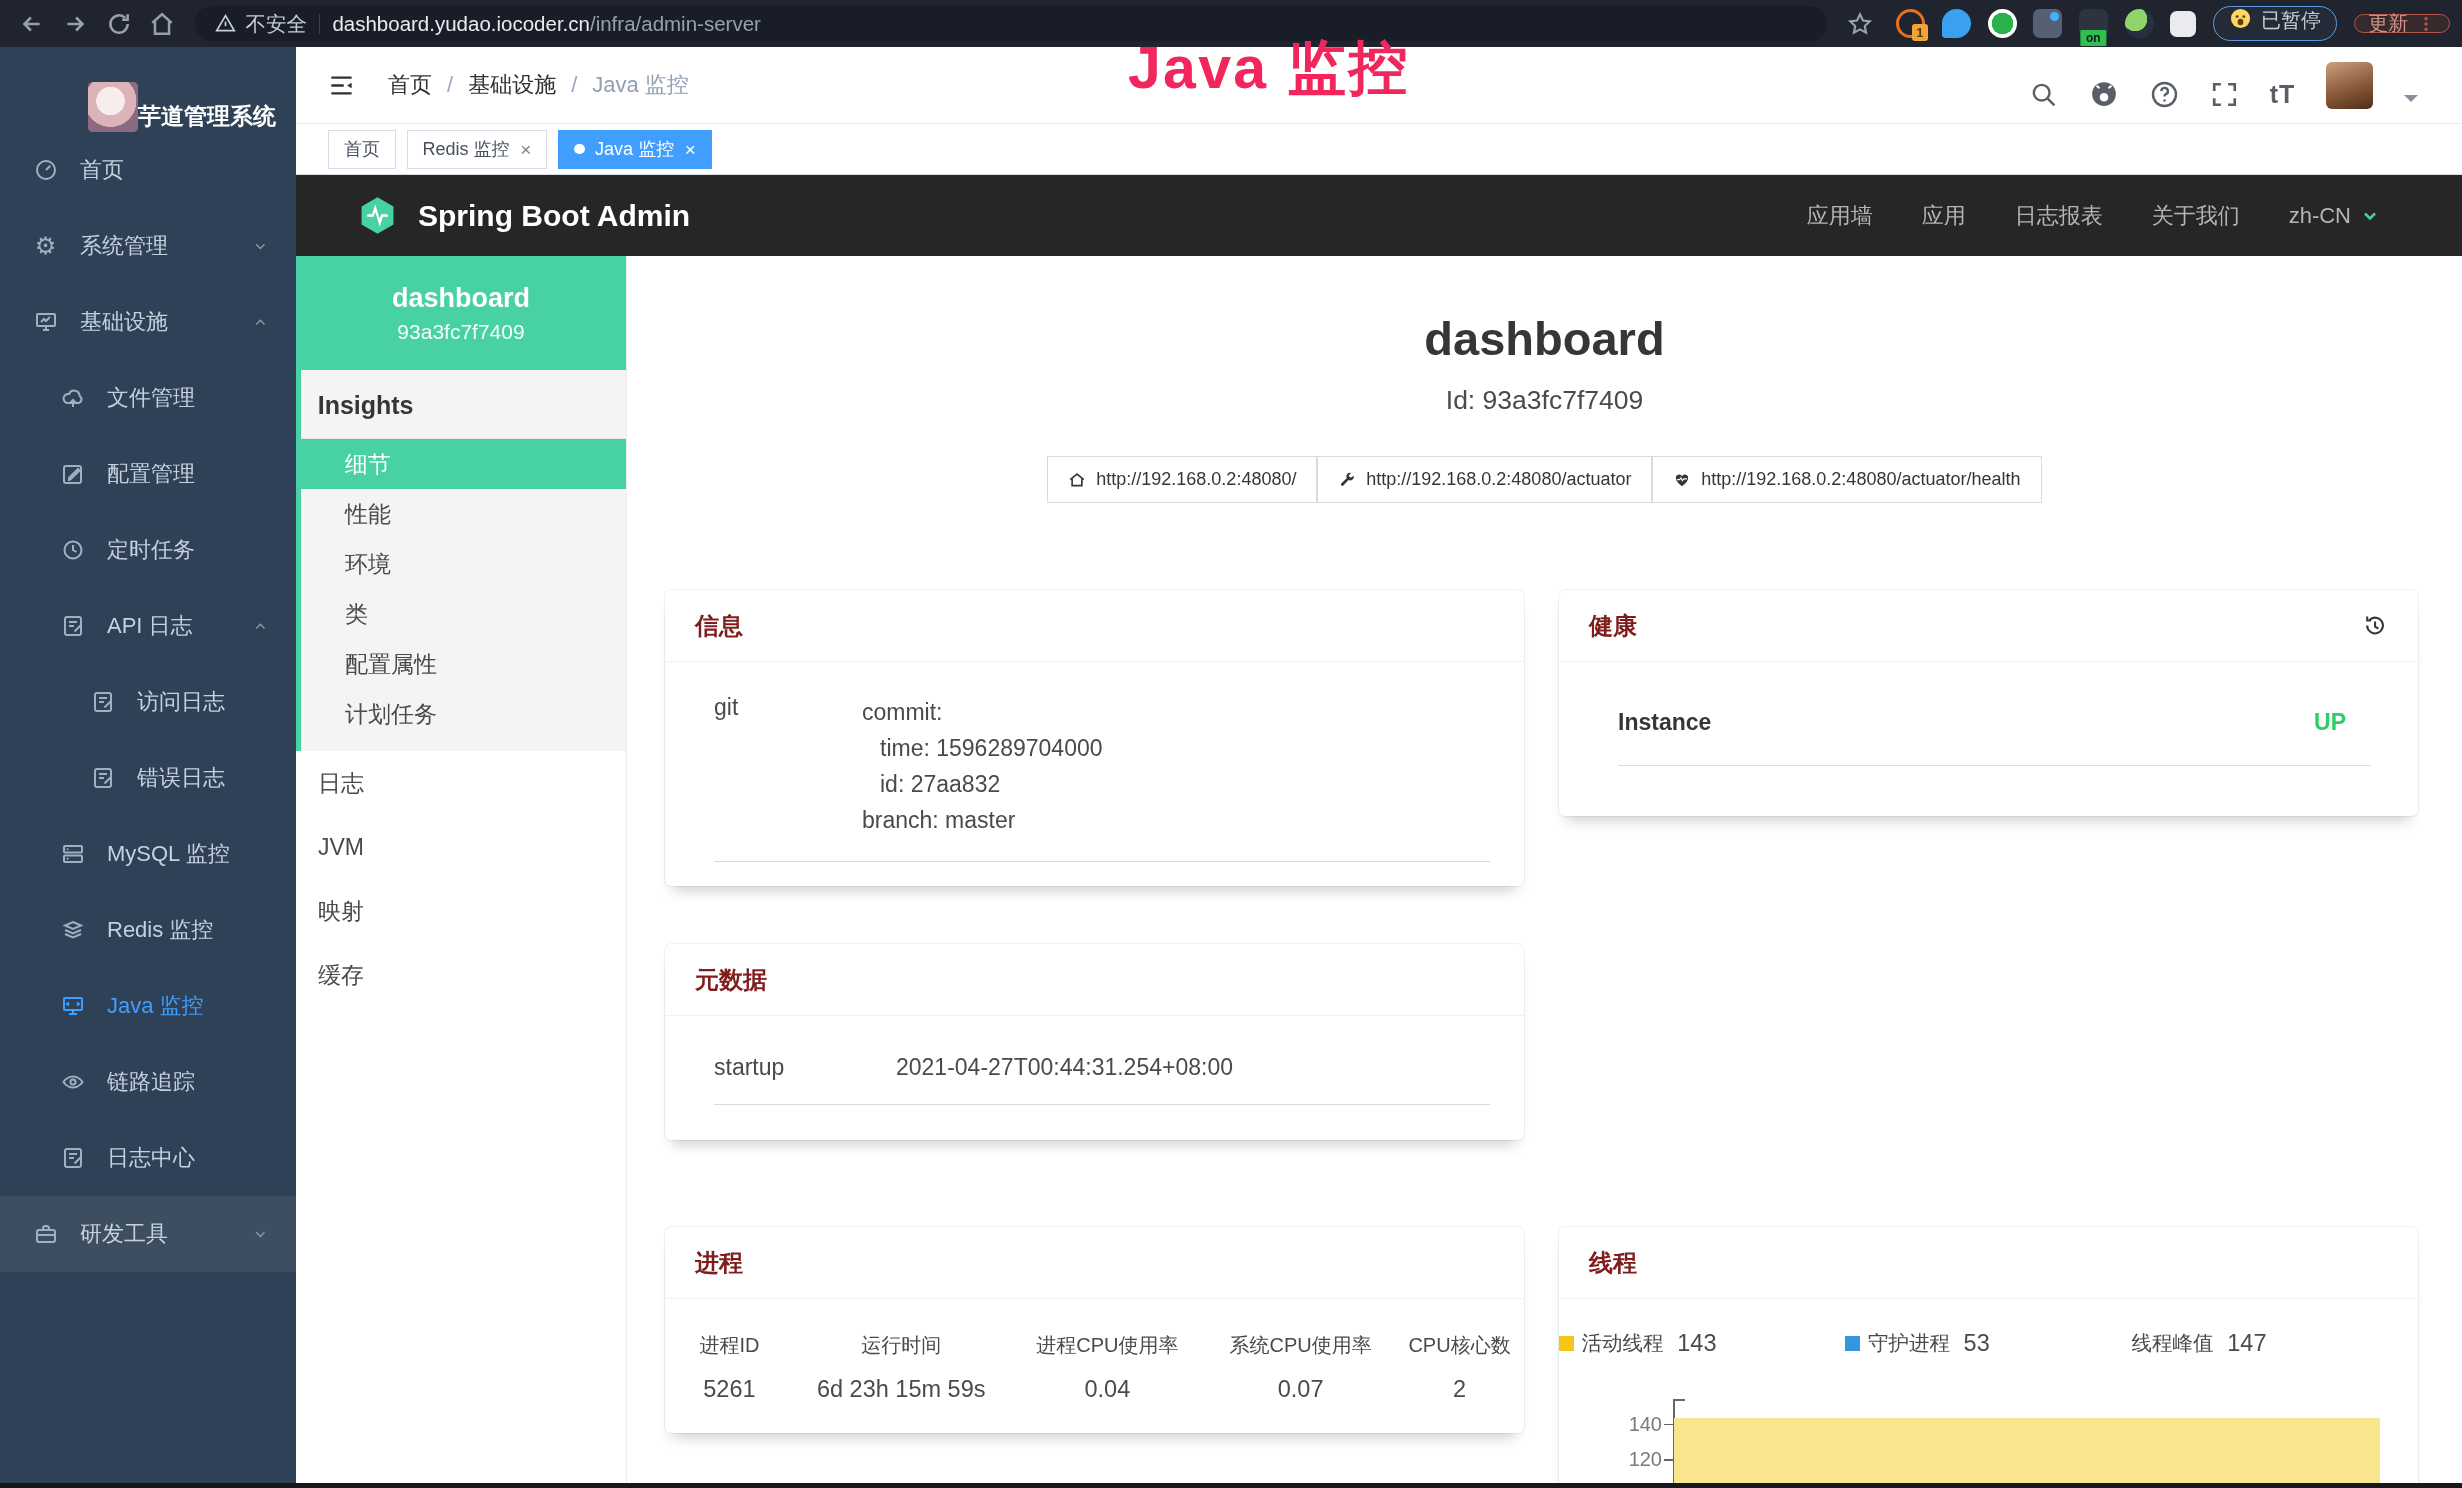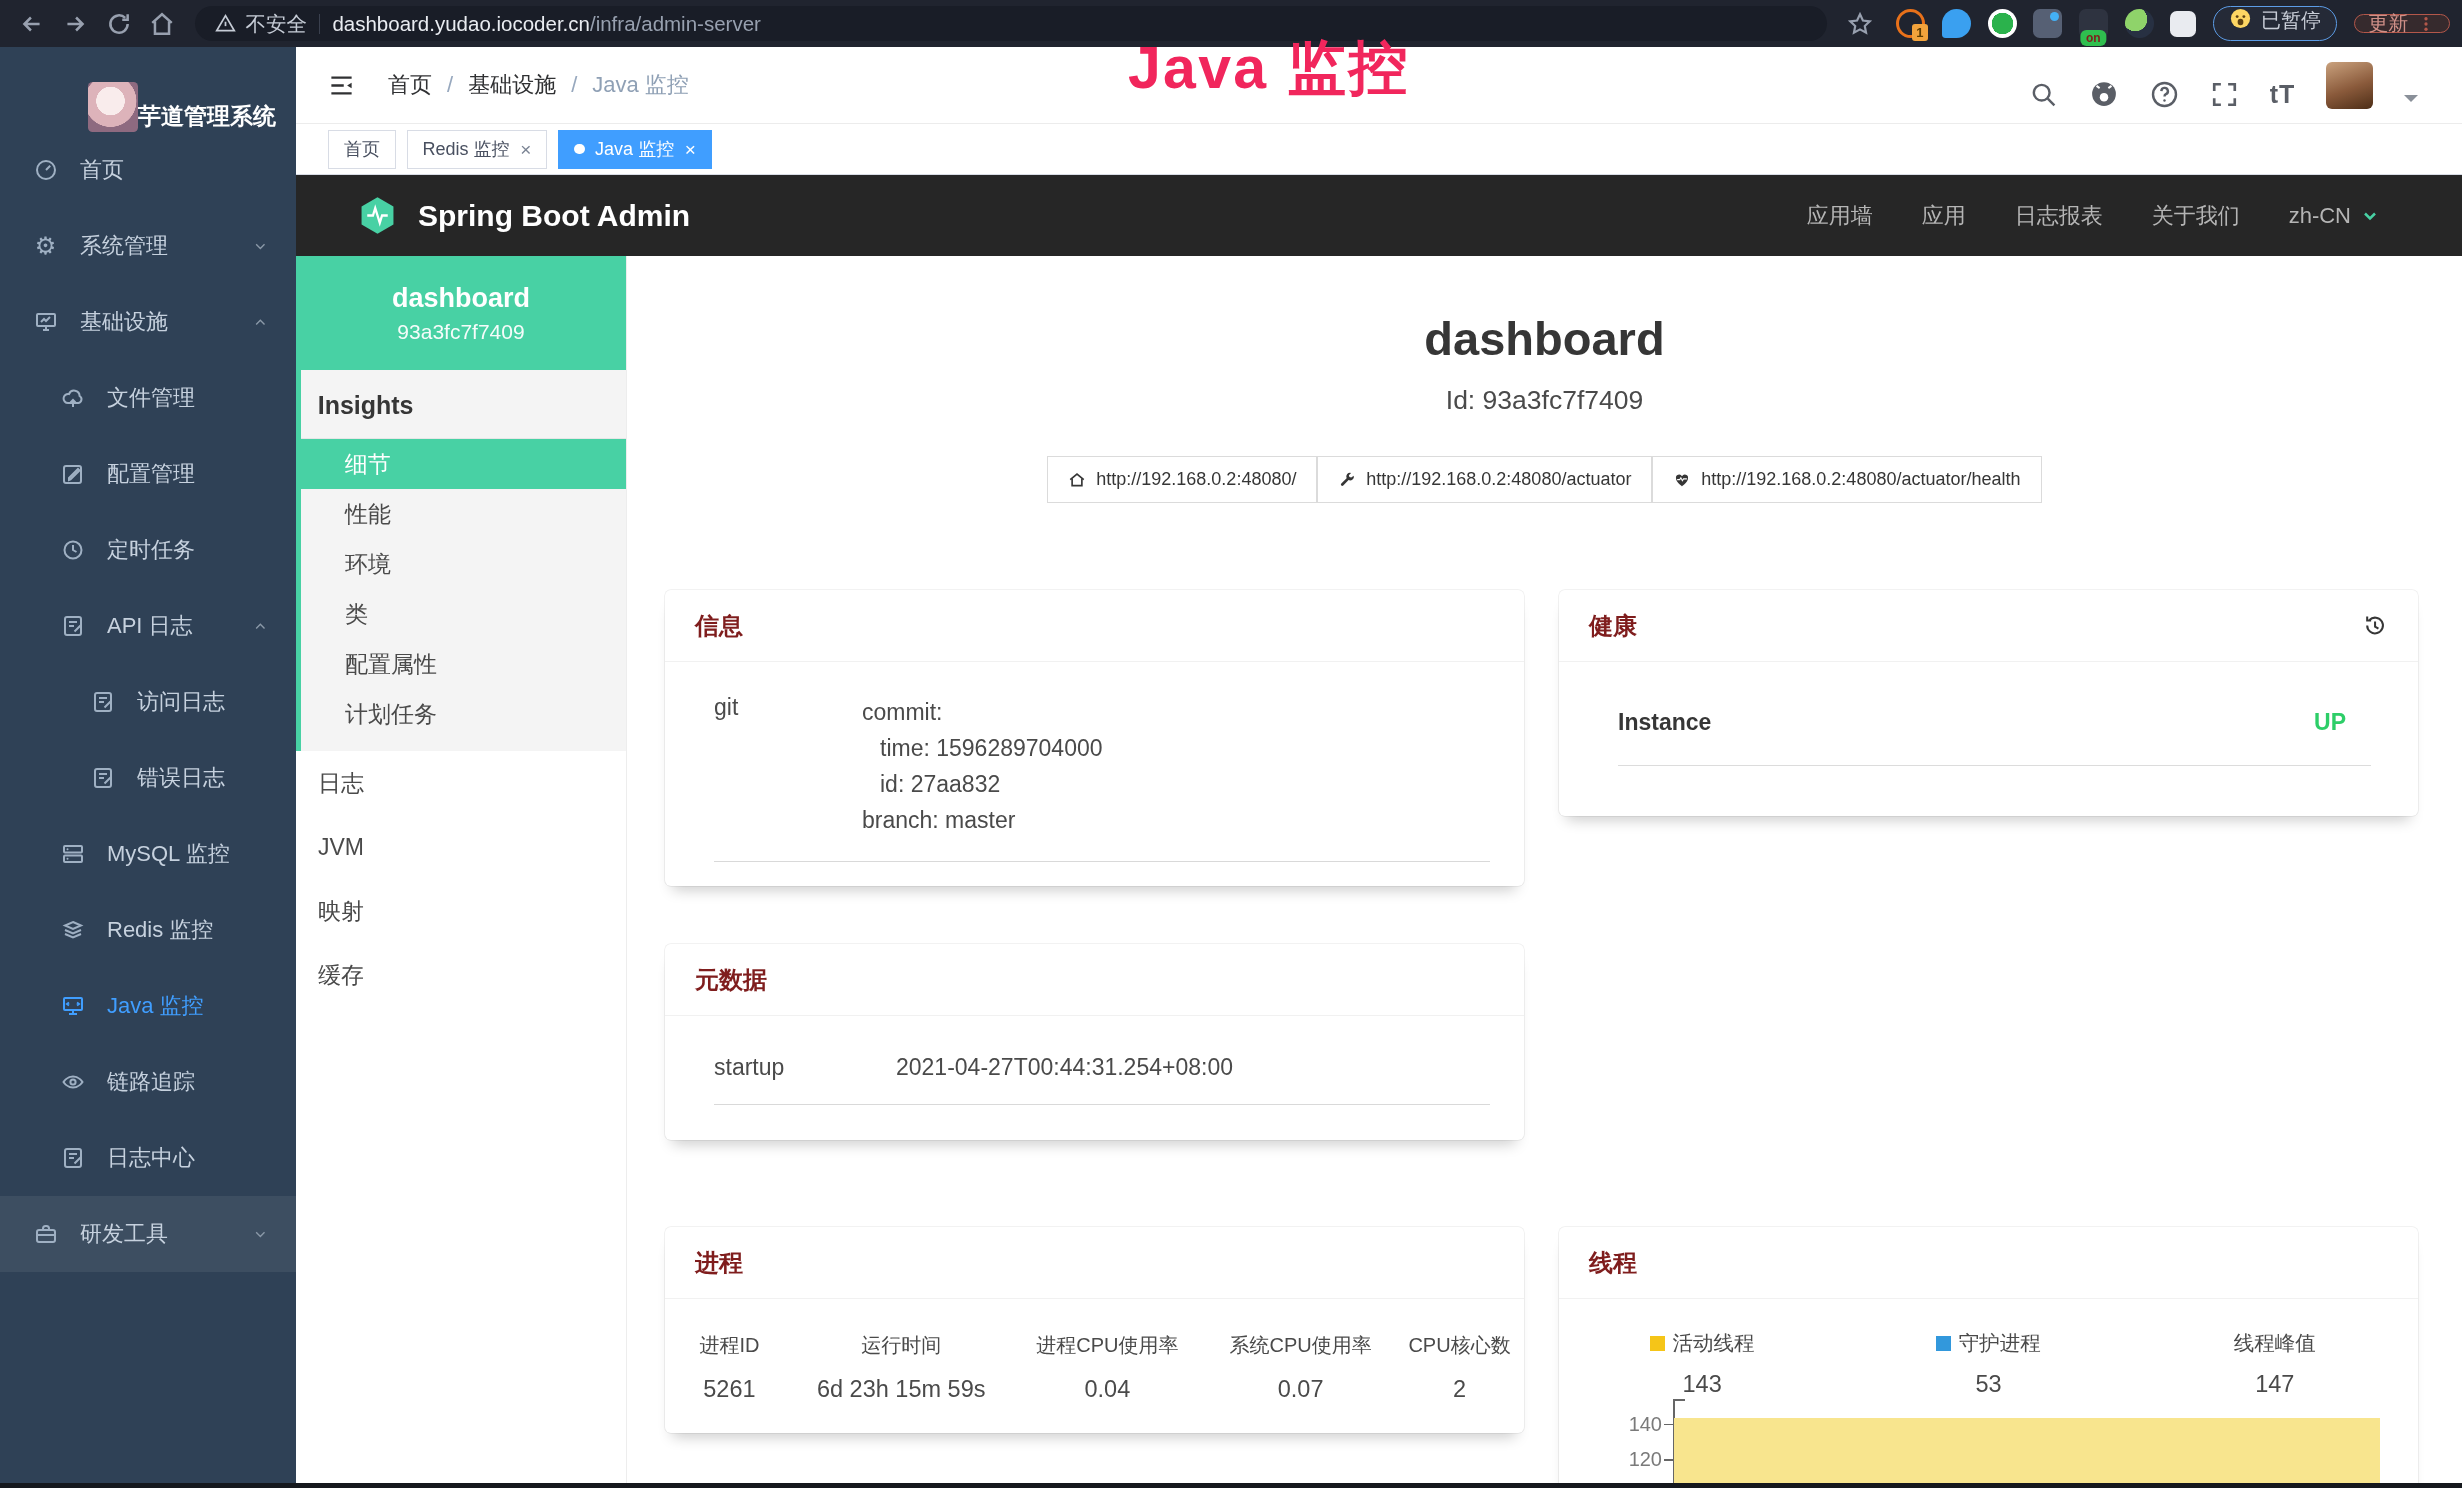--- a/index.html
+++ b/index.html
@@ -20,21 +20,21 @@
   .ext { width:29px; height:29px; border-radius:50%; position:relative; flex:none; }
   .ext.e1 { border:3.8px solid #e8711a; background:transparent; }
   .ext.e1 .badge { position:absolute; right:-6px; bottom:-6px; background:#f2a33c; color:#5b3b00;
                    font-size:13px; padding:0.8px 4.6px; border-radius:3px; font-weight:700; }
   .ext.e2 { background:#3aa0f0; border-radius:50% 50% 50% 12%; }
   .ext.e3 { background:radial-gradient(circle,#2bb24c 0 52%,#ffffff 53% 100%); }
   .ext.e4 { background:#566074; border-radius:6.8px; }
   .ext.e4::after { content:""; position:absolute; right:3px; top:3px; width:9px; height:9px; border-radius:50%; background:#44b0f5; }
   .ext.e5 { background:#2e3340; border-radius:6.8px; }
   .ext.e5 .badge { position:absolute; left:50%; transform:translateX(-50%); bottom:-7.6px; background:#2fbf4f;
-                   color:#7f1d1d; font-size:12px; padding:0.8px 5.3px; border-radius:6px; font-weight:700; }
+                   color:#0f172a; font-size:12px; padding:0.8px 5.3px; border-radius:1px; font-weight:700; }
   .ext.e6 { background:radial-gradient(circle at 35% 35%, #8fd36a 0 45%, #273042 46% 100%); }
   .ext.e7 { background:#e9ebf0; border-radius:6.8px; width:26px; height:26px; }
   .pill-paused { display:flex; align-items:flex-start; gap:9px; height:35px; border:1.5px solid #5c9ce6;
                  border-radius:17.4px; padding:0 15px; color:#c9ced8; font-size:20px; background:#252a37; flex:none; }
   .btn-update { display:flex; align-items:center; gap:9px; height:19px; border:1.5px solid #b3574a;
                 border-radius:17.4px; padding:0 13.7px; color:#d09088; font-size:20px; background:#362a2d; flex:none; }
 
   
   .sidebar { position:absolute; left:0; top:47px; width:296px; bottom:0; background:#2f4156; z-index:5; }
   .logo-row { height:85px; display:flex; align-items:flex-end; gap:0; padding-left:42px;margin-left:46px; }
@@ -129,21 +129,21 @@
   .kvm { display:flex; padding-top:38px; font-size:23px; color:#4a4a4a; }
   .kvm .k { margin-left:49px; width:182px; flex:none; }
 
   .ptable { padding-top:33px; }
   .prow { display:flex; text-align:center; }
   .prow .c1{width:15%} .prow .c2{width:25%} .prow .c3{width:23%} .prow .c4{width:22%} .prow .c5{width:15%}
   .prow.hdr { font-size:20px; color:#4a4a4a; }
   .prow.val { font-size:23.5px; color:#4a4a4a; margin-top:16.7px; }
 
   .legend { display:flex; padding-top:30px; }
-  .lcol { width:33.33%; display:flex; flex-direction:column; align-items:center; gap:13.7px; }
+  .lcol { width:33.33%; display:flex; flex-direction:row; align-items:center; gap:13.7px; }
   .llab { display:flex; align-items:center; gap:7.6px; font-size:20.5px; color:#4a4a4a; }
   .sq { width:15px; height:15px; flex:none; }
   .sq.yellow { background:#f5c518; } .sq.blue { background:#3298dc; }
   .lval { font-size:23.5px; color:#4a4a4a; }
   .tchart { position:absolute; left:44px; top:180px; width:777px; height:303px; }
   .ytick { position:absolute; left:0; width:59px; text-align:right; font-size:20px; color:#7a7a7a; }
   .yt0 { top:6px; } .yt1 { top:41px;text-align:right; } .yt2 { top:76px; }
   .axis    { position:absolute; left:70px; top:-7.6px; bottom:0; width:1.5px; background:#666; }
   .axis-cap{ position:absolute; left:70px; top:-7.6px; width:12px; height:1.5px; background:#666; }
   .tickmark{ position:absolute; left:61px; width:9px; height:1.5px; background:#666; }

